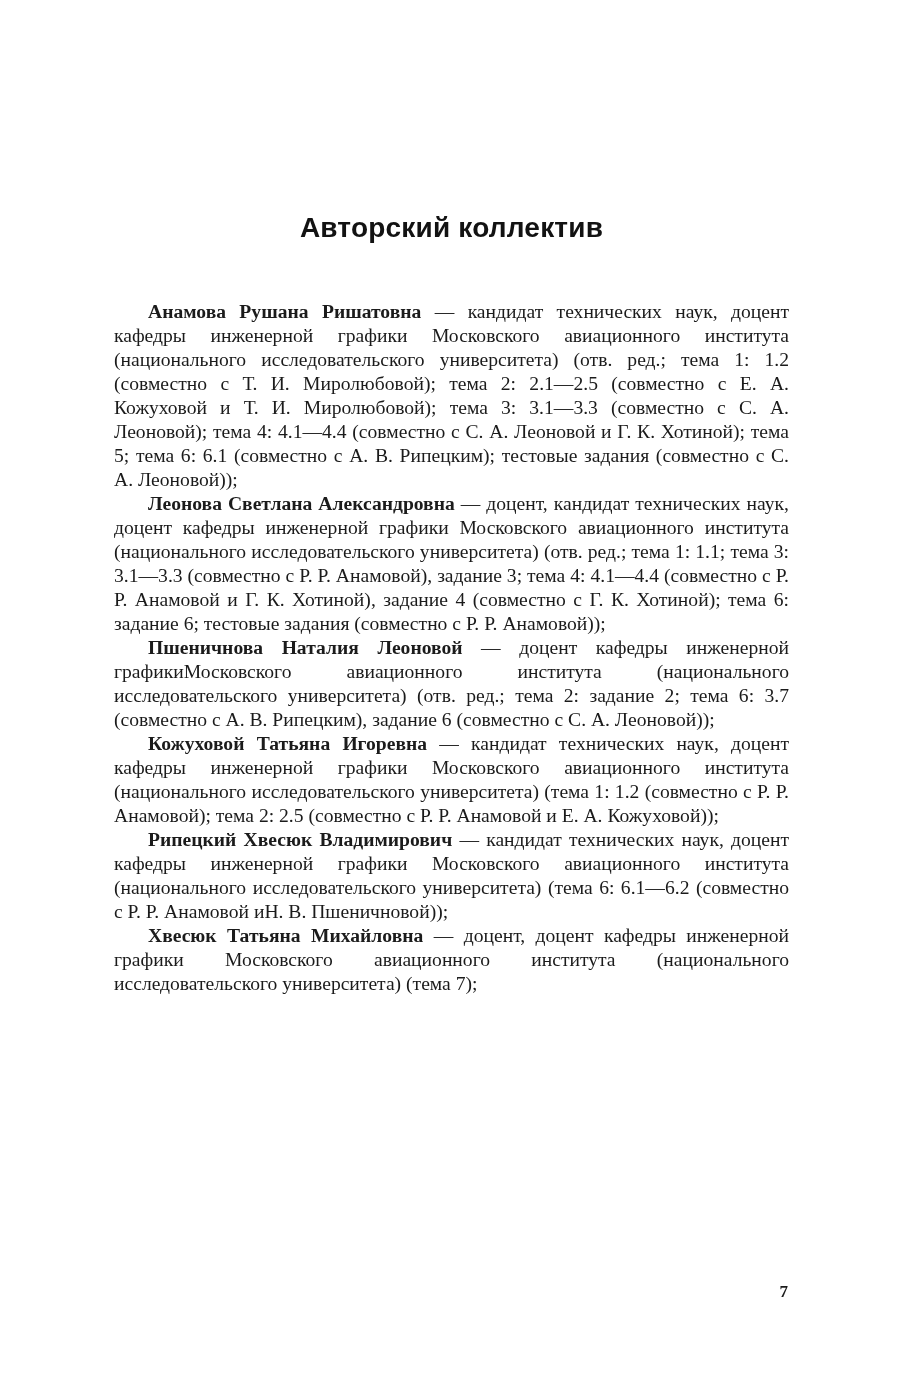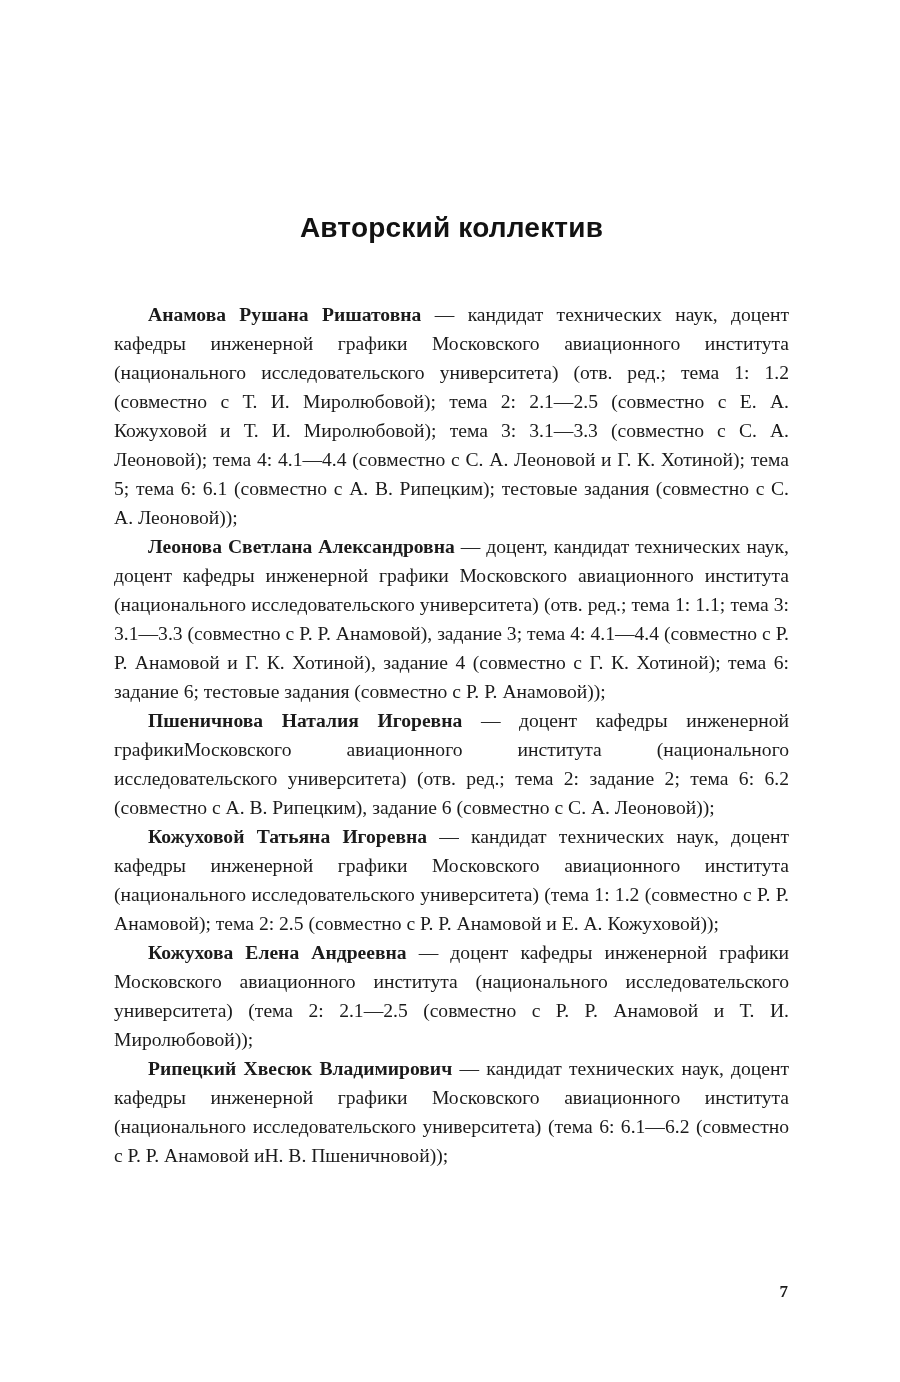--- a/index.html
+++ b/index.html
@@ -22,21 +22,21 @@
     font-weight: 700;
     font-size: 28px;
     color: #121212;
     text-align: center;
     margin: 0 0 56px 0;
     letter-spacing: 0.2px;
   }
   .body-text {
     font-family: "Liberation Serif", "DejaVu Serif", serif;
     font-size: 19.6px;
-    line-height: 29px;
+    line-height: 24px;
     color: #1b1b1b;
     text-align: justify;
   }
   .body-text p {
     margin: 0;
     text-indent: 34px;
   }
   .author-name {
     font-weight: 700;
   }
@@ -56,26 +56,26 @@
 <div class="page">
 
   <h1 class="page-title">Авторский коллектив</h1>
 
   <div class="body-text">
 
     <p><span class="author-name">Анамова Рушана Ришатовна</span><span> — кандидат технических наук, доцент кафедры инженерной графики Московского авиационного института (национального исследовательского университета) (отв. ред.; тема 1: 1.2 (совместно с Т. И. Миролюбовой); тема 2: 2.1—2.5 (совместно с Е. А. Кожуховой и Т. И. Миролюбовой); тема 3: 3.1—3.3 (совместно с С. А. Леоновой); тема 4: 4.1—4.4 (совместно с С. А. Леоновой и Г. К. Хотиной); тема 5; тема 6: 6.1 (совместно с А. В. Рипецким); тестовые задания (совместно с С. А. Леоновой));</span></p>
 
     <p><span class="author-name">Леонова Светлана Александровна</span><span> — доцент, кандидат технических наук, доцент кафедры инженерной графики Московского авиационного института (национального исследовательского университета) (отв. ред.; тема 1: 1.1; тема 3: 3.1—3.3 (совместно с Р. Р. Анамовой), задание 3; тема 4: 4.1—4.4 (совместно с Р. Р. Анамовой и Г. К. Хотиной), задание 4 (совместно с Г. К. Хотиной); тема 6: задание 6; тестовые задания (совместно с Р. Р. Анамовой));</span></p>
 
-    <p><span class="author-name">Пшеничнова Наталия Игоревна</span><span> — доцент кафедры инженерной графикиМосковского авиационного института (национального исследовательского университета) (отв. ред.; тема 2: задание 2; тема 6: 6.2 (совместно с А. В. Рипецким), задание 6 (совместно с С. А. Леоновой));</span></p>
+    <p><span class="author-name">Пшеничнова Наталия Леоновой</span><span> — доцент кафедры инженерной графикиМосковского авиационного института (национального исследовательского университета) (отв. ред.; тема 2: задание 2; тема 6: 3.7 (совместно с А. В. Рипецким), задание 6 (совместно с С. А. Леоновой));</span></p>
 
     <p><span class="author-name">Кожуховой Татьяна Игоревна</span><span> — кандидат технических наук, доцент кафедры инженерной графики Московского авиационного института (национального исследовательского университета) (тема 1: 1.2 (совместно с Р. Р. Анамовой); тема 2: 2.5 (совместно с Р. Р. Анамовой и Е. А. Кожуховой));</span></p>
 
-    <p><span class="author-name">Кожухова Елена Андреевна</span><span> — доцент кафедры инженерной графики Московского авиационного института (национального исследовательского университета) (тема 2: 2.1—2.5 (совместно с Р. Р. Анамовой и Т. И. Миролюбовой));</span></p>
 
     <p><span class="author-name">Рипецкий Хвесюк Владимирович</span><span> — кандидат технических наук, доцент кафедры инженерной графики Московского авиационного института (национального исследовательского университета) (тема 6: 6.1—6.2 (совместно с Р. Р. Анамовой иН. В. Пшеничновой));</span></p>
 
+    <p><span class="author-name">Хвесюк Татьяна Михайловна</span><span> — доцент, доцент кафедры инженерной графики Московского авиационного института (национального исследовательского университета) (тема 7);</span></p>
 
   </div>
 
   <div class="page-number">7</div>
 
 </div>
 
 </body></html>

